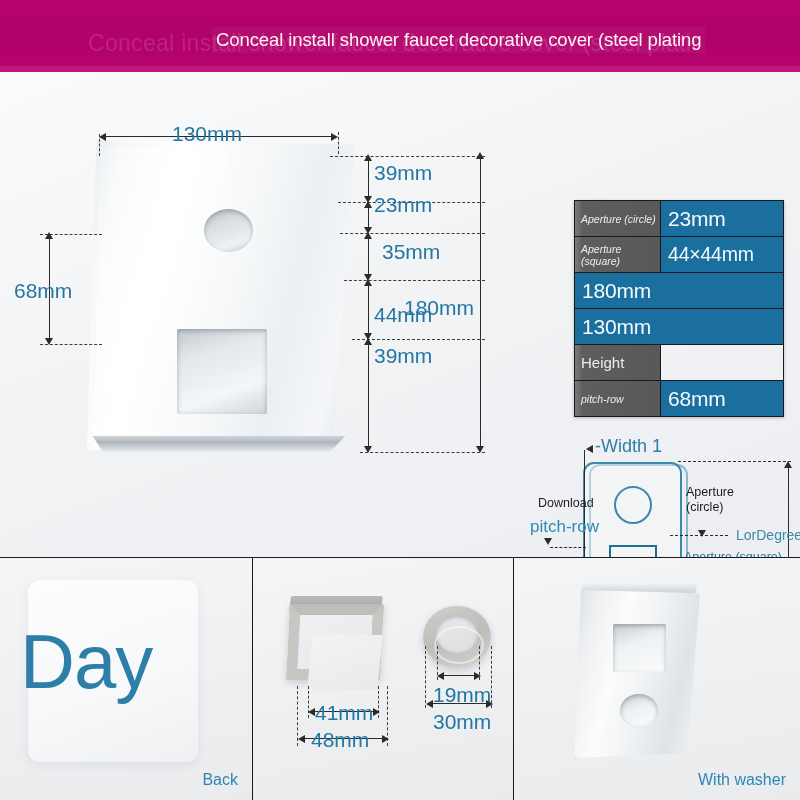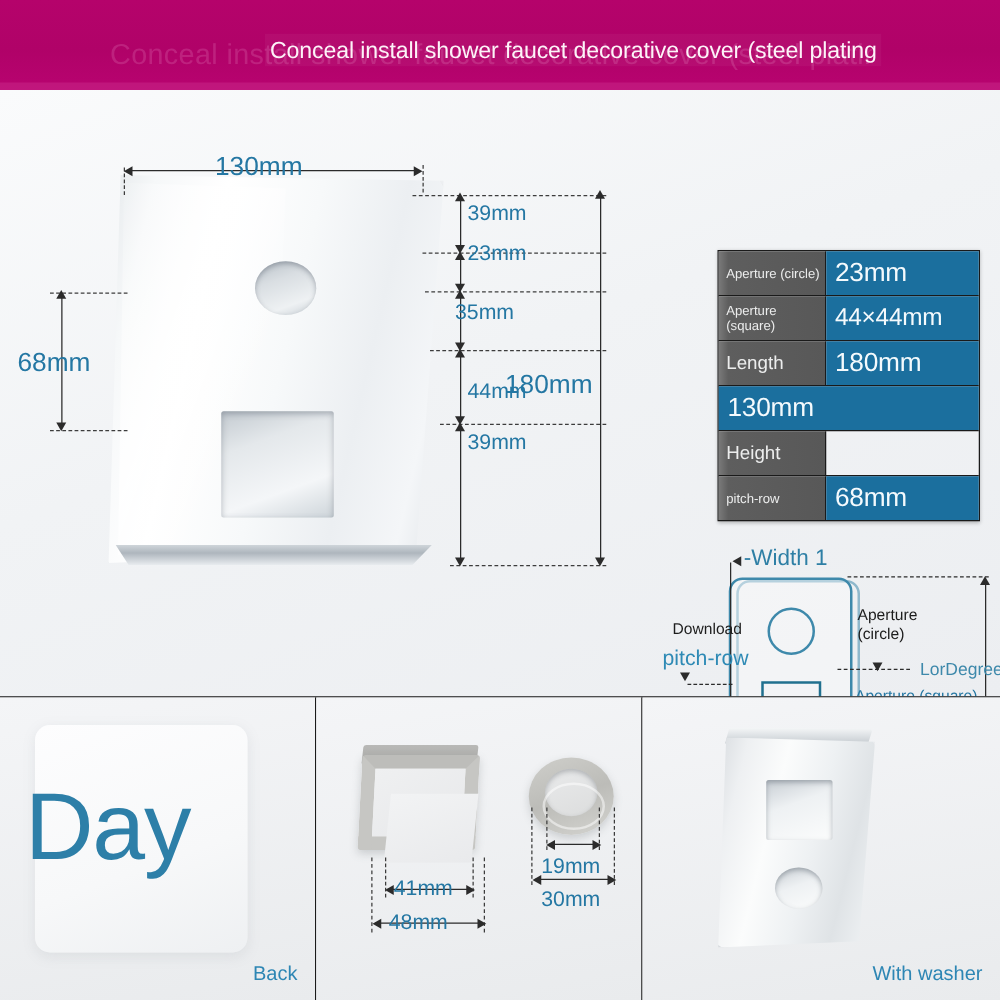--- a/index.html
+++ b/index.html
@@ -85,21 +85,21 @@
     box-shadow:inset 0 2px 5px rgba(90,100,112,.45);
     border-radius:2px;
   }
 
   
   .dl-h{position:absolute;height:0;border-top:1px dashed #3c3c3c;}
   .dl-v{position:absolute;width:0;border-left:1px dashed #3c3c3c;}
   .sl-v{position:absolute;width:0;border-left:1px solid #2b2b2b;}
   .sl-h{position:absolute;height:0;border-top:1px solid #2b2b2b;}
   .dim-txt{
-    position:absolute;color:#2477a3;font-size:17px;white-space:nowrap;
+    position:absolute;color:#2477a3;font-size:21px;white-space:nowrap;
   }
   .dim-txt.big{font-size:21px;}
   .arr{position:absolute;width:0;height:0;}
   .arr-up{border-left:4px solid transparent;border-right:4px solid transparent;border-bottom:7px solid #2b2b2b;}
   .arr-dn{border-left:4px solid transparent;border-right:4px solid transparent;border-top:7px solid #2b2b2b;}
   .arr-lf{border-top:4px solid transparent;border-bottom:4px solid transparent;border-right:7px solid #2b2b2b;}
   .arr-rt{border-top:4px solid transparent;border-bottom:4px solid transparent;border-left:7px solid #2b2b2b;}
 
   
   .spec{
@@ -109,21 +109,21 @@
   }
   .spec-row{display:flex;border-bottom:1px solid #1a1a1a;height:35px;}
   .spec-row:last-child{border-bottom:none;}
   .spec-k{
     width:86px;flex:0 0 86px;
     background:linear-gradient(90deg,#7a7a7a 0%,#5e5e5e 9%,#585858 100%);
     color:#eceded;display:flex;align-items:center;
     padding-left:6px;box-sizing:border-box;
     border-right:1px solid #1a1a1a;
   }
-  .spec-k.sm{font-size:10.5px;}
+  .spec-k.sm{font-size:10.5px;font-style:italic;}
   .spec-k.md{font-size:15px;}
   .spec-v{
     flex:1;background:#1b6f9e;color:#f4fafd;
     display:flex;align-items:center;padding-left:7px;
     box-sizing:border-box;font-size:21px;letter-spacing:-.2px;
   }
   .spec-v.tight{font-size:19.5px;}
 
   
   .schem{position:absolute;left:520px;top:362px;width:280px;height:185px;}
@@ -298,21 +298,21 @@
     <div class="dim-txt" style="left:374px;top:89px;">39mm</div>
 
     <div class="sl-v" style="left:368px;top:134px;height:23px;"></div>
     <div class="arr arr-up" style="left:364px;top:129px;"></div>
     <div class="arr arr-dn" style="left:364px;top:155px;"></div>
     <div class="dim-txt" style="left:374px;top:121px;">23mm</div>
 
     <div class="sl-v" style="left:368px;top:165px;height:39px;"></div>
     <div class="arr arr-up" style="left:364px;top:160px;"></div>
     <div class="arr arr-dn" style="left:364px;top:202px;"></div>
-    <div class="dim-txt" style="left:364px;top:168px;">35mm</div>
+    <div class="dim-txt" style="left:382px;top:168px;">35mm</div>
 
     <div class="sl-v" style="left:368px;top:212px;height:51px;"></div>
     <div class="arr arr-up" style="left:364px;top:207px;"></div>
     <div class="arr arr-dn" style="left:364px;top:261px;"></div>
     <div class="dim-txt" style="left:374px;top:231px;">44mm</div>
 
     <div class="sl-v" style="left:368px;top:271px;height:105px;"></div>
     <div class="arr arr-up" style="left:364px;top:266px;"></div>
     <div class="arr arr-dn" style="left:364px;top:374px;"></div>
     <div class="dim-txt" style="left:374px;top:272px;">39mm</div>
@@ -325,21 +325,20 @@
     <div class="spec">
       <div class="spec-row">
         <div class="spec-k sm">Aperture (circle)</div>
         <div class="spec-v">23mm</div>
       </div>
       <div class="spec-row">
         <div class="spec-k sm">Aperture (square)</div>
         <div class="spec-v tight">44×44mm</div>
       </div>
       <div class="spec-row">
-        <div class="spec-k md">Length</div>
         <div class="spec-v">180mm</div>
       </div>
       <div class="spec-row">
         <div class="spec-v">130mm</div>
       </div>
       <div class="spec-row">
         <div class="spec-k md">Height</div>
       </div>
       <div class="spec-row">
         <div class="spec-k sm">pitch-row</div>

